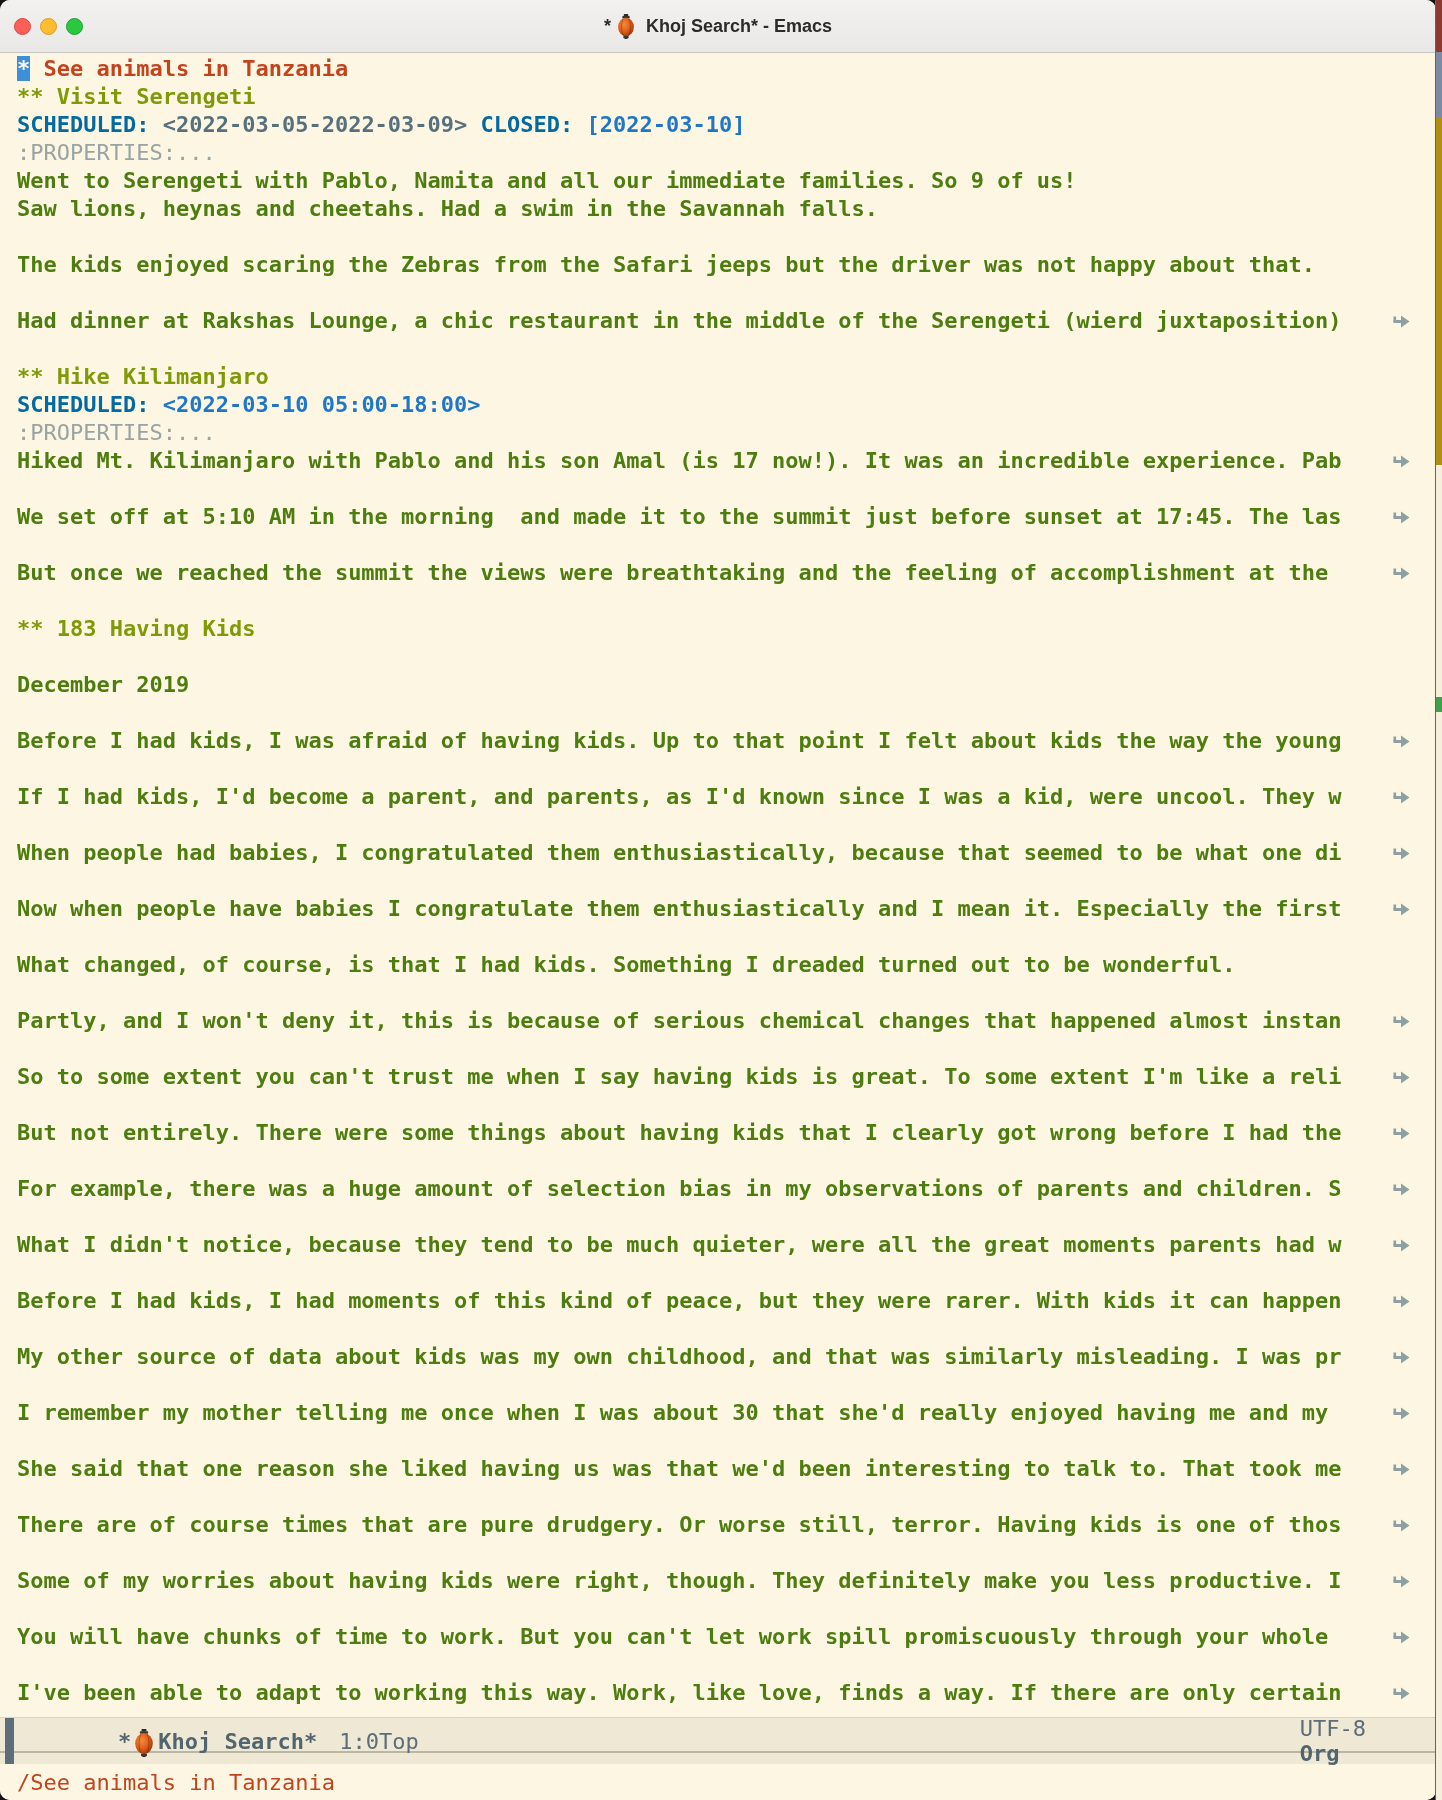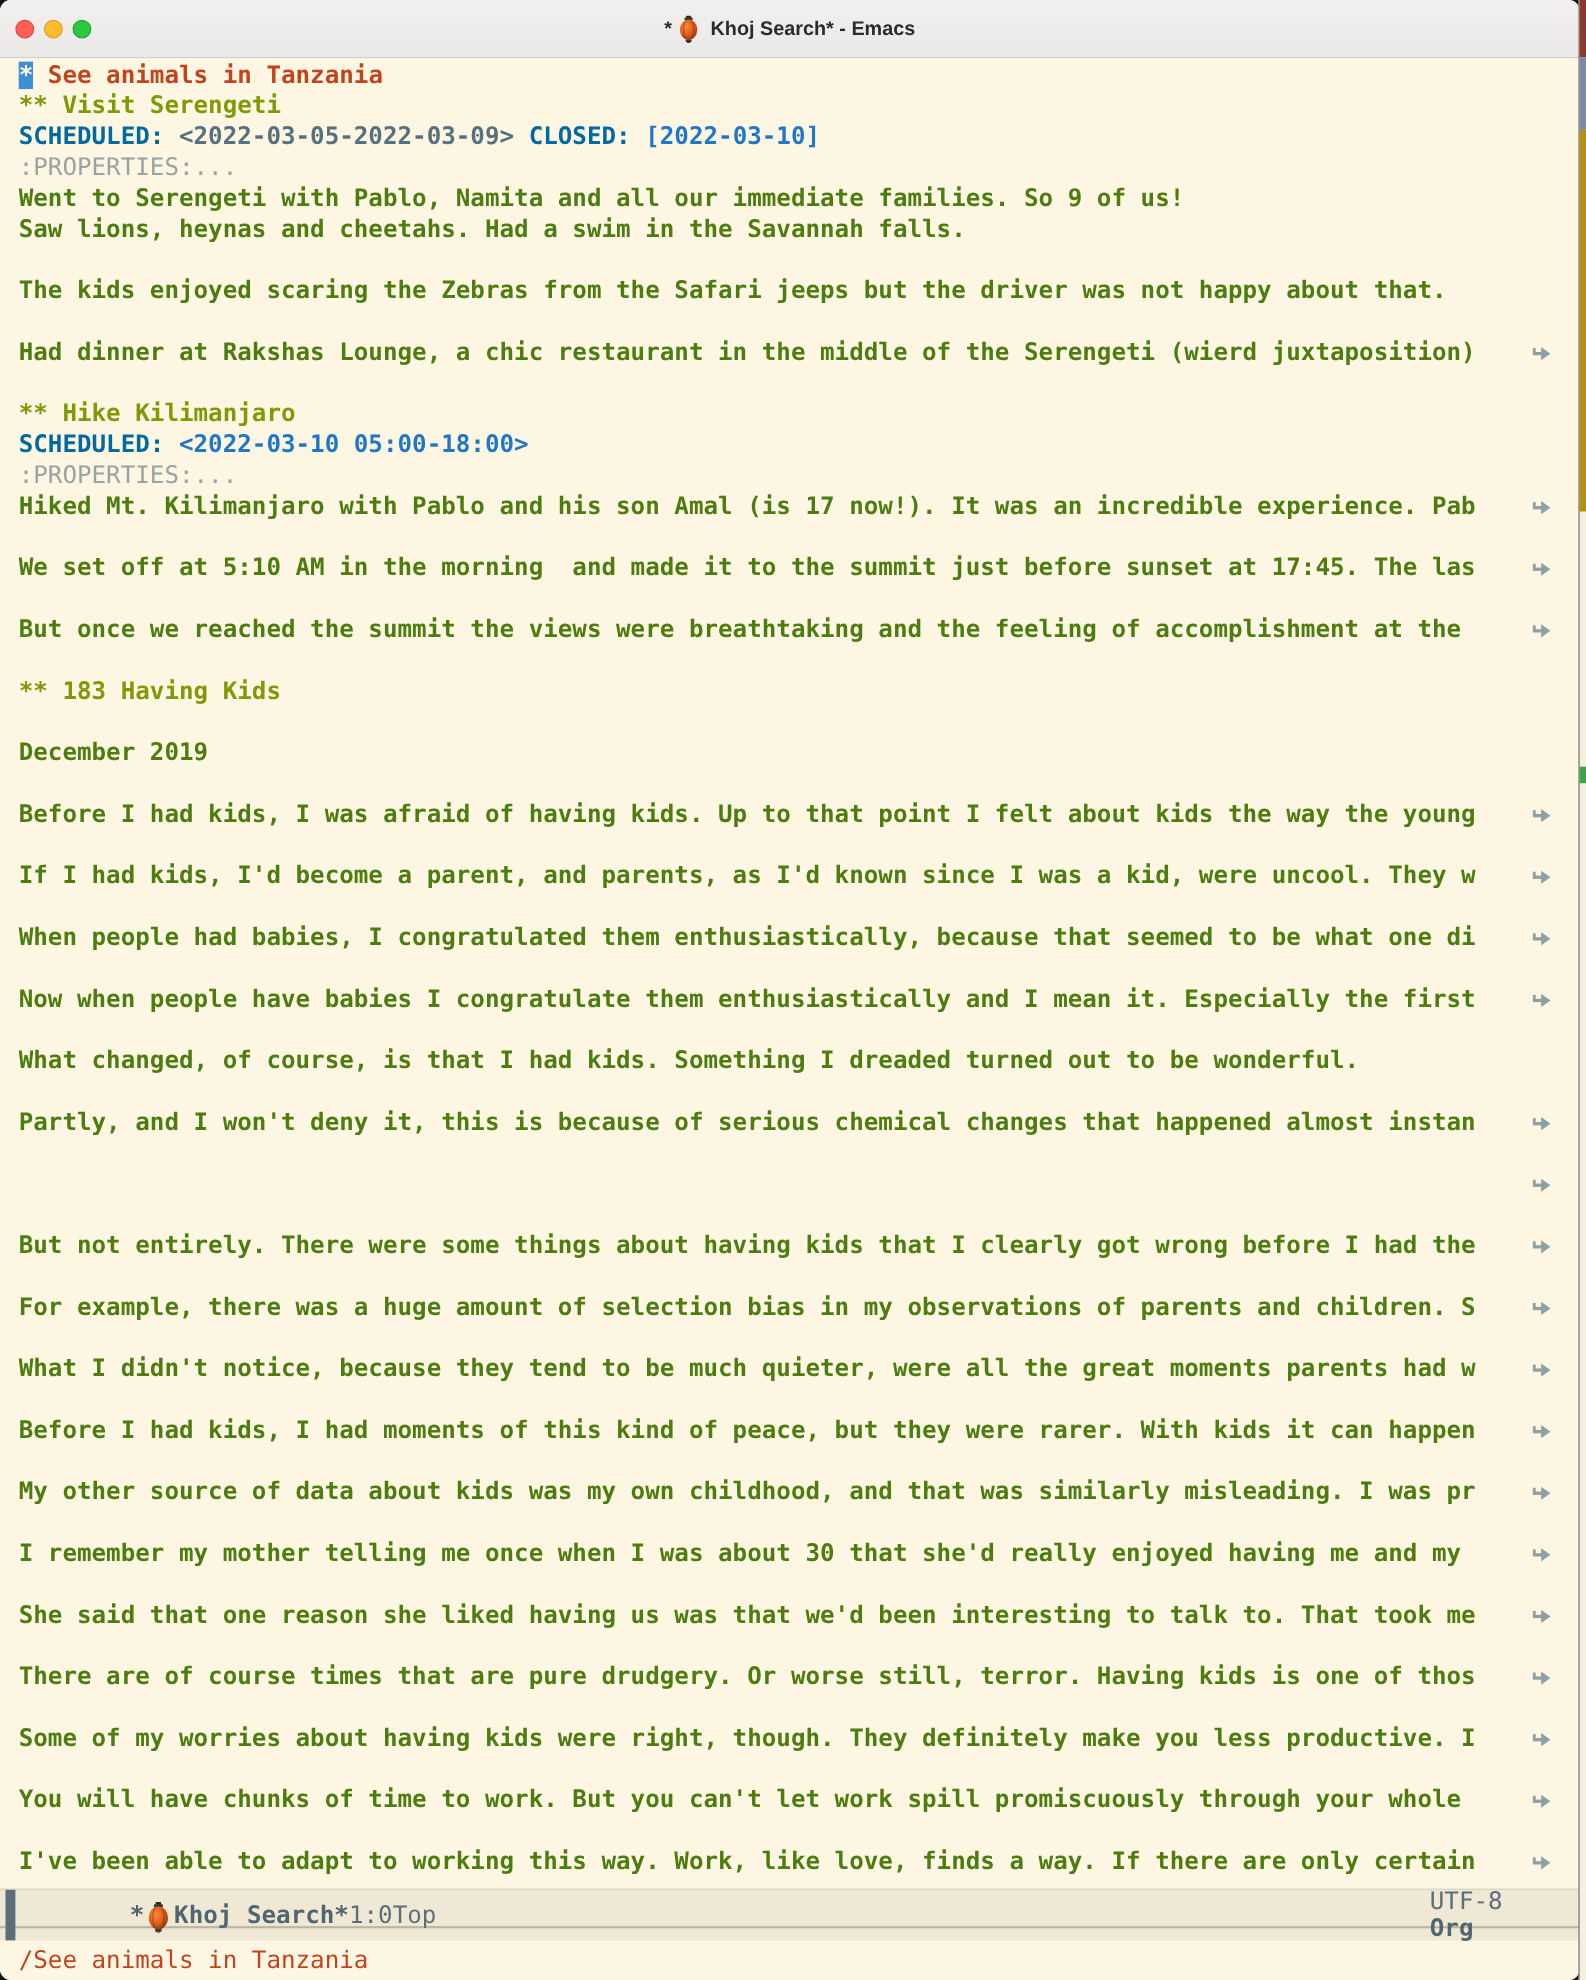--- a/index.html
+++ b/index.html
@@ -64,21 +64,21 @@
     border-top:1px solid #d9d2bd;
     position:relative;
     display:flex;align-items:center;
     font-size:22px;color:#5b6e7a;
   }
   .ml-underline{position:absolute;left:0;right:0;top:33px;height:2px;background:#aaa493;opacity:.75;}
   .ml-bar{position:absolute;left:5px;top:0;width:9px;height:100%;background:#5b6e7a;}
   .ml-left{display:flex;align-items:center;padding-left:118px;white-space:pre;position:relative;z-index:1;}
   .ml-right{margin-left:auto;padding-right:46px;white-space:pre;position:relative;z-index:1;}
   .ml-bold{font-weight:bold;color:#51656f;}
-  .ml-pos{}
+  .ml-pos{margin-left:22px;}
   .ml-top{}
   .ml-enc{margin-right:24px;}
   
   .minibuffer{
     flex:0 0 36px;height:36px;background:#fdf6e3;
     display:flex;align-items:center;
     font-size:22px;padding-left:17px;
     color:#c2441d;white-space:pre;
   }
   
@@ -179,21 +179,21 @@
       <div class="line"><span class="seg-b">Now when people have babies I congratulate them enthusiastically and I mean it. Especially the first</span><svg class="trunc" viewBox="0 0 16 13">
           <use href="#trunc-arrow"></use>
         </svg></div>
       <div class="line"></div>
       <div class="line"><span class="seg-b">What changed, of course, is that I had kids. Something I dreaded turned out to be wonderful.</span></div>
       <div class="line"></div>
       <div class="line"><span class="seg-b">Partly, and I won't deny it, this is because of serious chemical changes that happened almost instan</span><svg class="trunc" viewBox="0 0 16 13">
           <use href="#trunc-arrow"></use>
         </svg></div>
       <div class="line"></div>
-      <div class="line"><svg class="trunc" viewBox="0 0 16 13">
+      <div class="line"><span class="seg-b">So to some extent you can't trust me when I say having kids is great. To some extent I'm like a reli</span><svg class="trunc" viewBox="0 0 16 13">
           <use href="#trunc-arrow"></use>
         </svg></div>
       <div class="line"></div>
       <div class="line"><span class="seg-b">But not entirely. There were some things about having kids that I clearly got wrong before I had the</span><svg class="trunc" viewBox="0 0 16 13">
           <use href="#trunc-arrow"></use>
         </svg></div>
       <div class="line"></div>
       <div class="line"><span class="seg-b">For example, there was a huge amount of selection bias in my observations of parents and children. S</span><svg class="trunc" viewBox="0 0 16 13">
           <use href="#trunc-arrow"></use>
         </svg></div>

